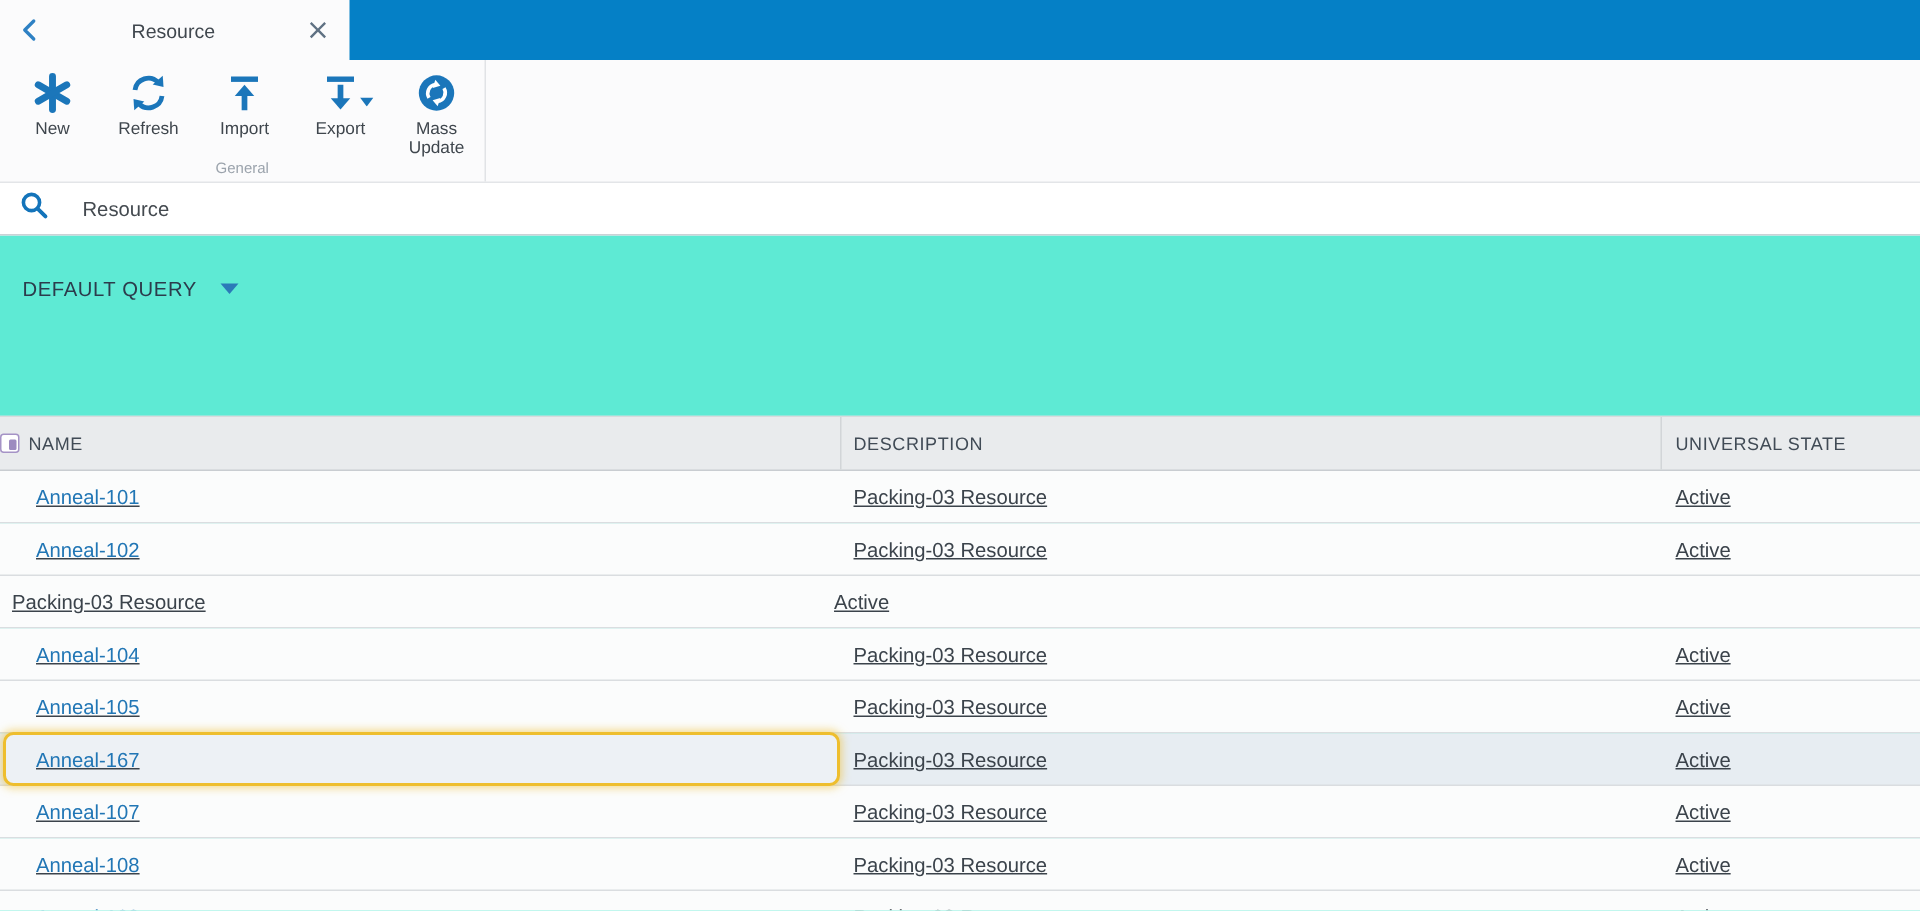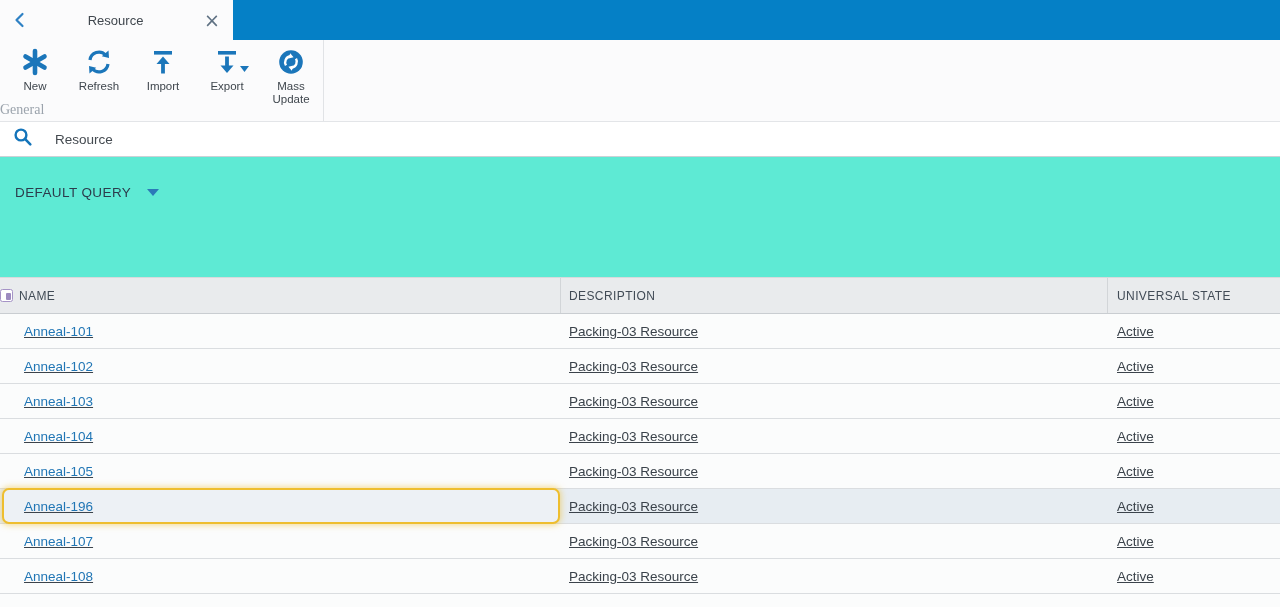--- a/index.html
+++ b/index.html
@@ -18,21 +18,21 @@
   
   .ribbon{position:absolute;top:40px;left:0;right:0;height:82px;background:#fbfbfc;
           border-bottom:1px solid #e3e5e8;display:flex;}
   .rgroup{position:relative;display:flex;align-items:flex-start;padding-top:7px;}
   .rgroup-general{width:324px;padding-left:3px;border-right:1px solid #e1e3e6;}
   .rgroup-actions{width:76px;border-right:1px solid #e1e3e6;justify-content:center;}
   .rbtn{width:64px;display:flex;flex-direction:column;align-items:center;cursor:pointer;}
   .rbtn-wide{width:72px;}
   .ricon{height:30px;display:flex;align-items:center;justify-content:center;position:relative;}
   .rlabel{font-size:11.5px;color:#3f464d;text-align:center;line-height:1.15;margin-top:3px;}
-  .glabel{position:absolute;bottom:3px;left:0;right:0;text-align:left;font-size:14px;color:#9ba3ac;font-family:Liberation Serif, serif;}
+  .glabel{position:absolute;bottom:3px;left:0;right:0;text-align:center;font-size:10px;color:#9ba3ac;}
   .export-caret{position:absolute;right:-8px;top:11px;}
   .more-dots{display:flex;flex-direction:column;gap:3px;}
   .more-dots i{width:4.5px;height:4.5px;background:var(--iconblue,#1b76ba);border-radius:1px;display:block;}
 
   
   .searchbar{position:absolute;top:122px;left:0;right:0;height:35px;background:#fff;
              border-bottom:1px solid #ccd1d6;display:flex;align-items:center;padding-left:13px;cursor:text;}
   .search-text{margin-left:22px;font-size:13.5px;color:#444a50;}
 
   
@@ -182,23 +182,20 @@
 
   <div class="tr">
     <div class="td td-name">
       <a class="rowlink">Anneal-102</a>
     </div>
     <div class="td td-desc">Packing-03 Resource</div>
     <div class="td td-state">Active</div>
   </div>
 
   <div class="tr">
-    <div class="td td-name">
-      <a class="rowlink">Anneal-103</a>
-    </div>
     <div class="td td-desc">Packing-03 Resource</div>
     <div class="td td-state">Active</div>
   </div>
 
   <div class="tr">
     <div class="td td-name">
       <a class="rowlink">Anneal-104</a>
     </div>
     <div class="td td-desc">Packing-03 Resource</div>
     <div class="td td-state">Active</div>
@@ -207,21 +204,21 @@
   <div class="tr">
     <div class="td td-name">
       <a class="rowlink">Anneal-105</a>
     </div>
     <div class="td td-desc">Packing-03 Resource</div>
     <div class="td td-state">Active</div>
   </div>
 
   <div class="tr selected">
     <div class="td td-name">
-      <a class="rowlink">Anneal-196</a>
+      <a class="rowlink">Anneal-167</a>
     </div>
     <div class="td td-desc">Packing-03 Resource</div>
     <div class="td td-state">Active</div>
   </div>
 
   <div class="tr">
     <div class="td td-name">
       <a class="rowlink">Anneal-107</a>
     </div>
     <div class="td td-desc">Packing-03 Resource</div>

